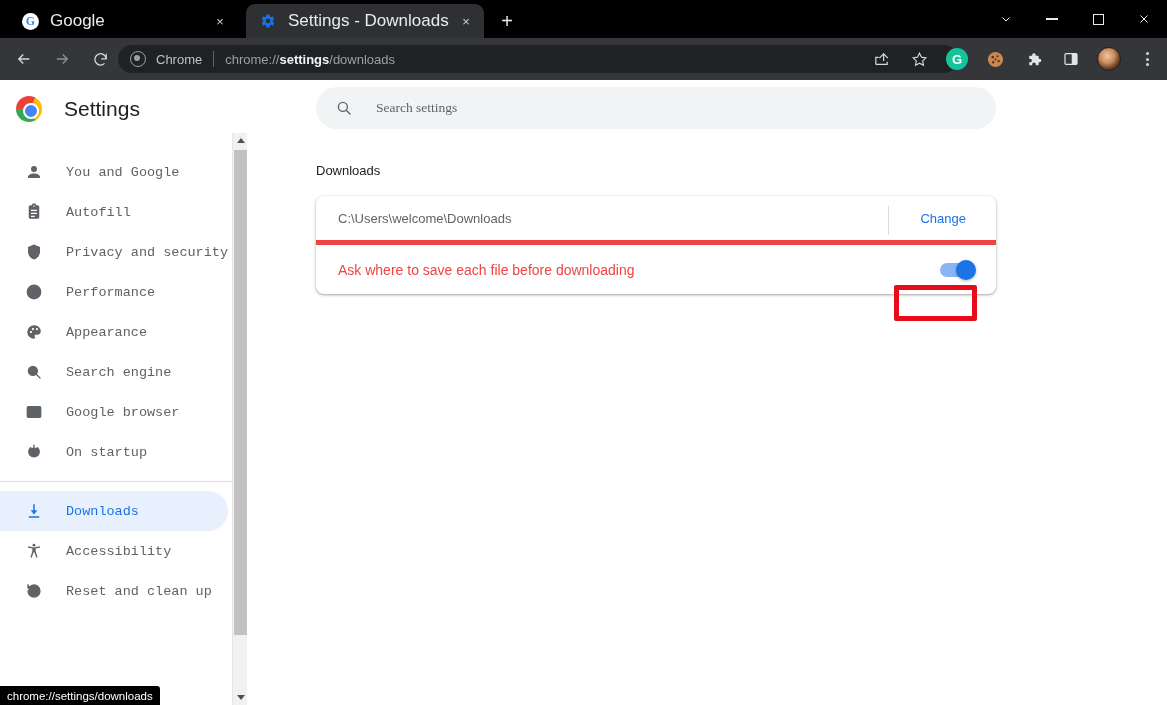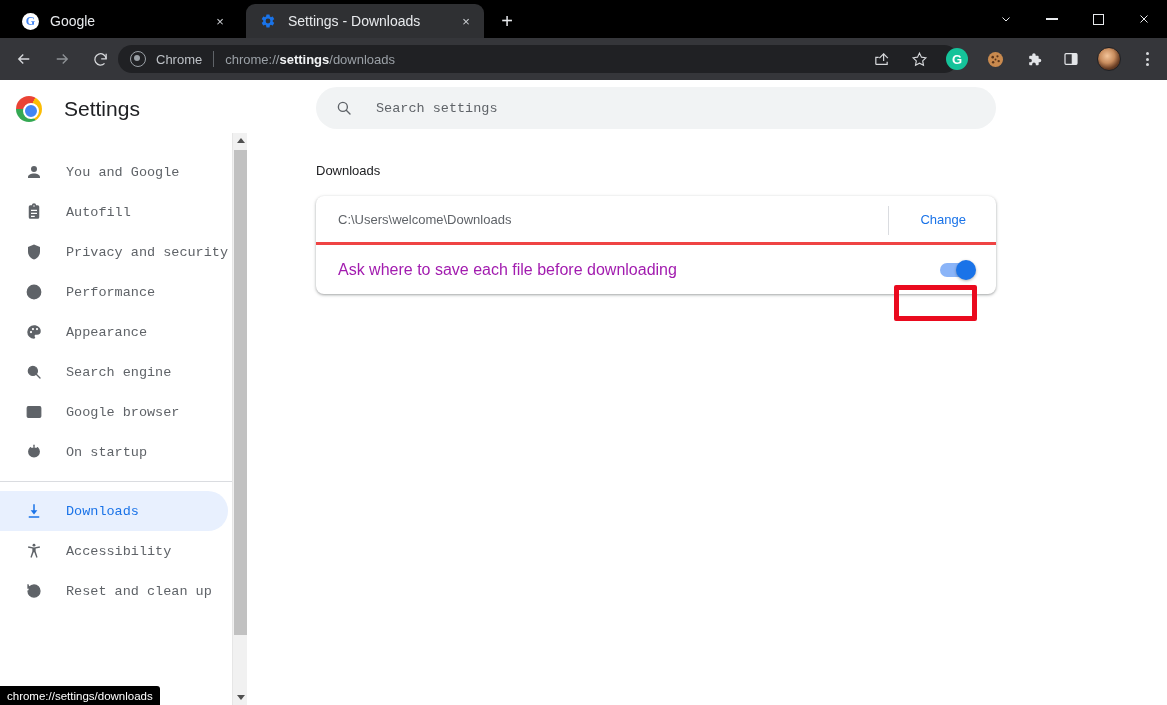--- a/index.html
+++ b/index.html
@@ -26,21 +26,21 @@
     width: 17px; height: 17px; flex: 0 0 17px; margin-right: 11px;
     position: relative;
   }
   .g-favicon {
     width: 17px; height: 17px; border-radius: 50%; background: #ffffff;
     display: flex; align-items: center; justify-content: center;
     font-size: 12px; font-weight: bold; color: #4285f4;
     font-family: "Liberation Serif", serif; line-height: 1;
   }
   .tab-title {
-    font-size: 14px; color: #e8eaed; white-space: nowrap;
+    font-size: 17px; color: #e8eaed; white-space: nowrap;
     overflow: hidden; text-overflow: ellipsis; flex: 1;
   }
   .tab-close {
     width: 20px; height: 20px; flex: 0 0 20px;
     display: flex; align-items: center; justify-content: center;
     color: #cfd2d6; font-size: 13px; line-height: 1;
   }
   .newtab {
     position: absolute; left: 494px; top: 8px;
     width: 26px; height: 26px; display: flex;
@@ -183,50 +183,50 @@
     position: absolute; left: 68px; top: 7px; width: 680px; height: 42px;
     background: #f1f3f4; border-radius: 21px;
     display: flex; align-items: center; padding: 0 18px;
   }
   .search-icon-wrap {
     width: 20px; height: 20px; flex: 0 0 20px; margin-right: 22px;
     display: flex; align-items: center; justify-content: center;
   }
   .search-input {
     border: none; outline: none; background: transparent;
-    font-family: Liberation Mono, monospace; font-size: 13.5px;
+    font-family: Liberation Serif, serif; font-size: 13.5px;
     color: #202124; width: 560px;
   }
   .search-input::placeholder { color: #5f6368; }
   .section-title {
     position: absolute; left: 68px; top: 83px;
     font-size: 13px; color: #202124;
   }
   .card {
     position: absolute; left: 68px; top: 116px;
     width: 680px; background: #ffffff;
     border-radius: 8px;
     box-shadow: 0 1px 2px rgba(60,64,67,.30), 0 1px 3px 1px rgba(60,64,67,.15);
   }
   .card-row {
     display: flex; align-items: center; height: 49px; padding: 0 22px;
     position: relative;
   }
-  .card-row.divider { border-bottom: 3px solid #ef4444; }
+  .card-row.divider { border-bottom: 5px solid #ef4444; }
   .path-text { font-size: 13px; color: #5f6368; flex: 1; }
   .vrule {
     position: absolute; right: 107px; top: 10px;
     width: 1px; height: 29px; background: #dadce0;
   }
   .change-btn {
     font-size: 13px; color: #1a73e8; font-weight: 500;
     background: transparent; border: none; padding: 8px 8px;
     font-family: "Liberation Sans", sans-serif;
   }
-  .row-label { font-size: 16px; color: #a21caf; flex: 1; }
+  .row-label { font-size: 14px; color: #ef4444; flex: 1; }
   .toggle {
     width: 34px; height: 14px; border-radius: 7px;
     background: #8ab4f8; position: relative; flex: 0 0 34px;
   }
   .toggle .knob {
     position: absolute; right: -2px; top: -3px;
     width: 20px; height: 20px; border-radius: 50%;
     background: #1a73e8; box-shadow: 0 1px 3px rgba(0,0,0,.3);
   }
   .redbox {

